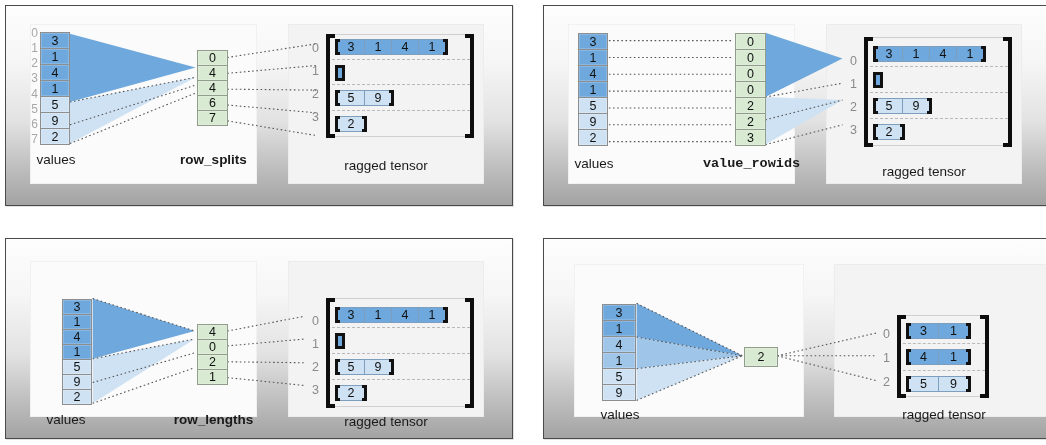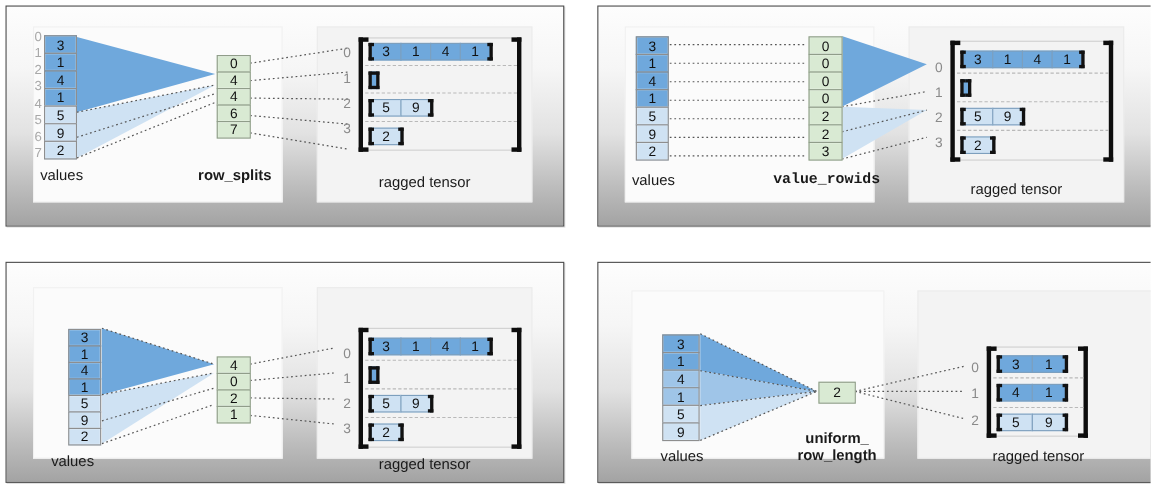--- a/index.html
+++ b/index.html
@@ -403,20 +403,21 @@
       </div>
 
       <div class="cellcol" style="left:191px; top:85px; width:31px;">
         <div class="cell green" style="height:16px;">4</div>
         <div class="cell green" style="height:16px;">0</div>
         <div class="cell green" style="height:16px;">2</div>
         <div class="cell green" style="height:16px;">1</div>
       </div>
 
       <div class="caption" style="left:14px; top:173px; width:92px;">values</div>
+      <div class="caption bold" style="left:145px; top:173px; width:125px;">row_lengths</div>
       <div class="caption" style="left:300px; top:175px; width:160px;">ragged tensor</div>
 
       <div class="rowidx" style="left:300px; top:70px; width:13px;">
         <span style="height:23px;">0</span>
         <span style="height:23px;">1</span>
         <span style="height:23px;">2</span>
         <span style="height:23px;">3</span>
       </div>
 
       <div class="ragged" style="left:320px; top:59px; width:148px; height:110px;">
@@ -496,22 +497,20 @@
         <div class="cell v-mid" style="height:17px;">1</div>
         <div class="cell v-light" style="height:17px;">5</div>
         <div class="cell v-light" style="height:17px;">9</div>
       </div>
 
       <div class="cellcol" style="left:200px; top:108px; width:34px;">
         <div class="cell green" style="height:20px;">2</div>
       </div>
 
       <div class="caption" style="left:30px; top:168px; width:92px;">values</div>
-      <div class="caption bold" style="left:152px; top:152px; width:130px;">uniform_
-row_length</div>
       <div class="caption" style="left:315px; top:168px; width:170px;">ragged tensor</div>
 
       <div class="rowidx" style="left:333px; top:83px; width:13px;">
         <span style="height:24px;">0</span>
         <span style="height:24px;">1</span>
         <span style="height:24px;">2</span>
       </div>
 
       <div class="ragged" style="left:353px; top:76px; width:92px; height:83px;">
         <div class="vframe" style="left:6px; top:0; width:82px;"></div>

